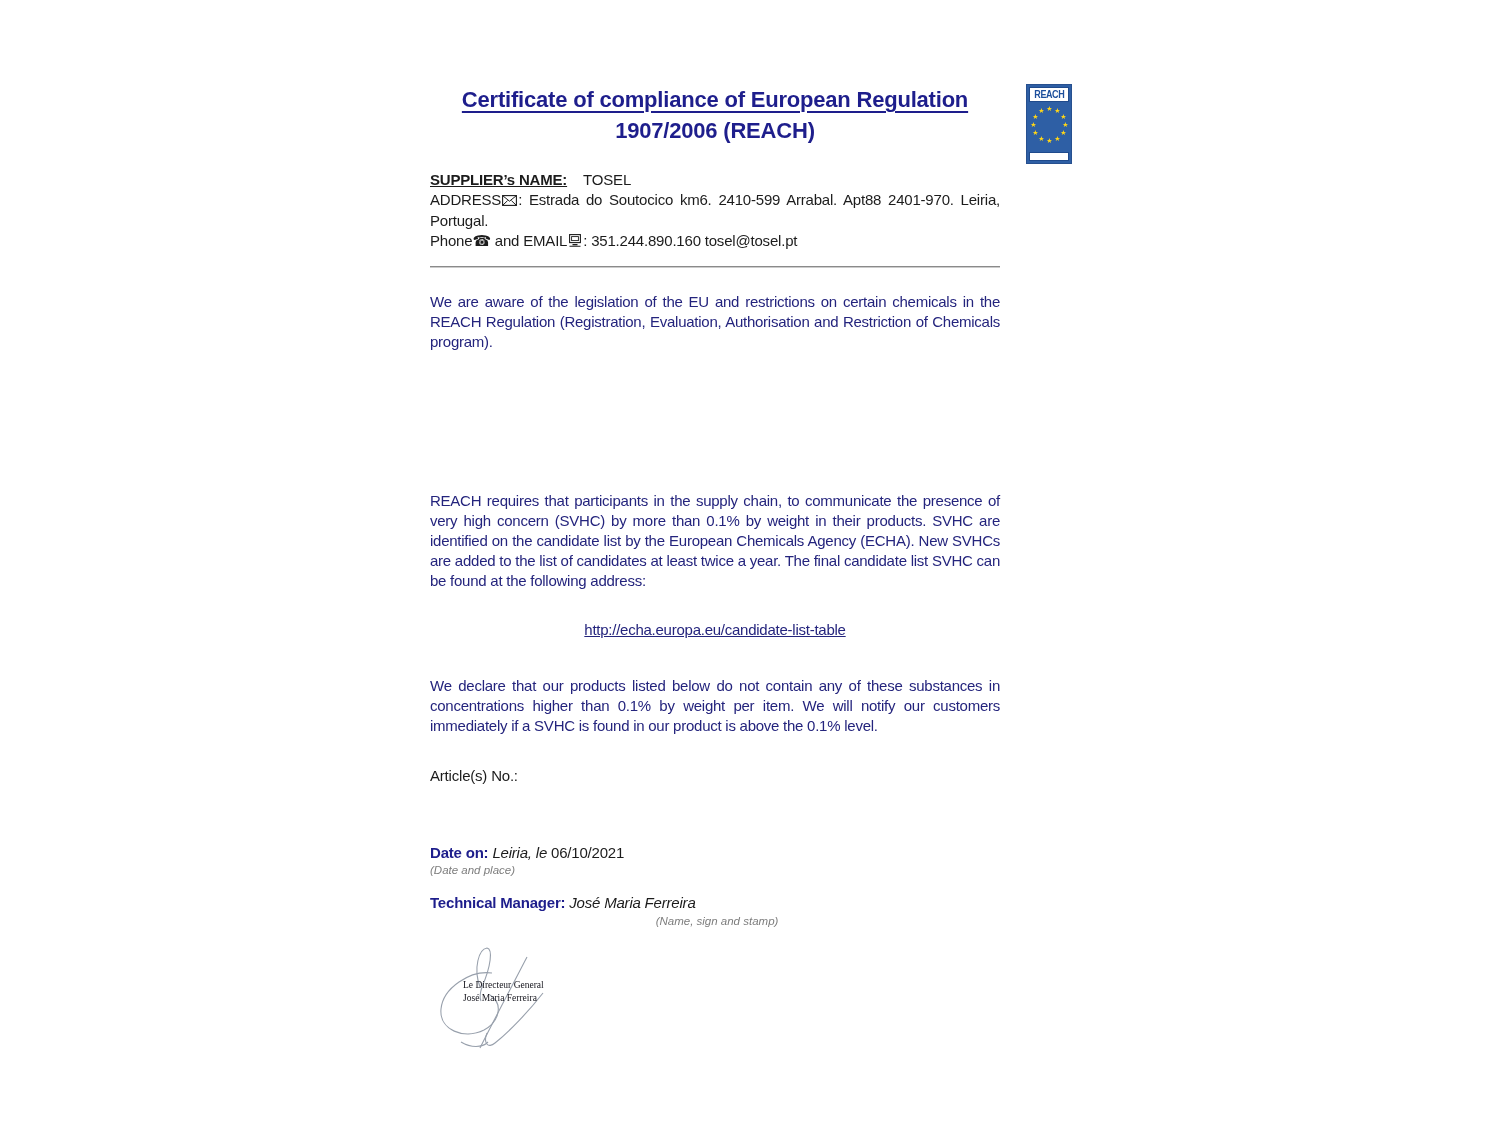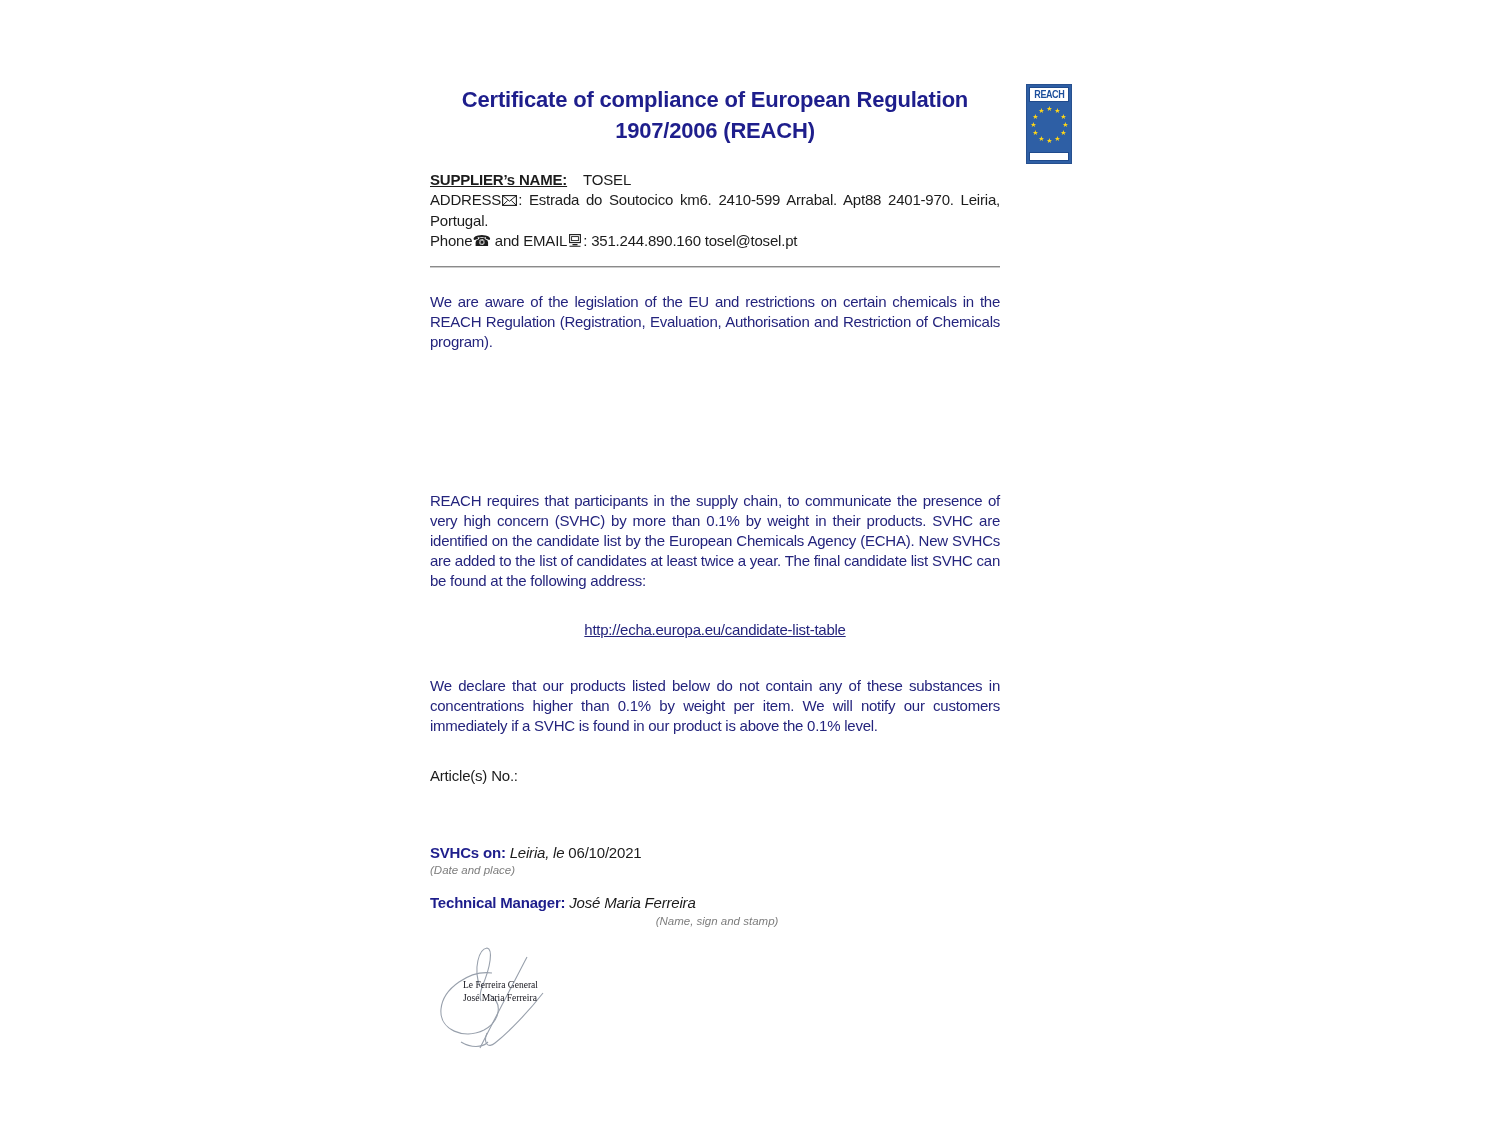--- a/index.html
+++ b/index.html
@@ -5,21 +5,21 @@
   * { margin:0; padding:0; box-sizing:border-box; }
   html,body { background:#ffffff; }
   body { width:1500px; height:1125px; font-family:"Liberation Sans", sans-serif; }
   .page { position:relative; width:1500px; height:1125px; background:#fff; overflow:hidden; }
 
   
   .title-block { position:absolute; left:430px; top:84px; width:570px;
     display:flex; flex-direction:column; align-items:center; }
   .title-line { white-space:nowrap; color:#1e1e8c; font-weight:bold; font-size:22px;
     line-height:31px; letter-spacing:-0.2px; }
-  .title-line.u { text-decoration-thickness:2px; text-underline-offset:4px; }
+  .title-line.u { text-decoration:underline; text-decoration-thickness:2px; text-underline-offset:4px; }
 
   
   .reach-logo { position:absolute; left:1026px; top:84px; width:46px; height:80px;
     background:#2e5fa5; border:1px solid #27508f; padding:2px; }
   .logo-band { background:#ffffff; border:1px solid #1f4a8c; color:#1d4f9c;
     text-align:center; overflow:hidden; }
   .logo-band.top { height:15px; font-weight:bold; font-size:11px; line-height:13px;
     letter-spacing:-0.5px; transform-origin:center; }
   .logo-band.top span { display:inline-block; transform:scaleX(0.82); }
   .logo-band.bottom { position:absolute; left:2px; right:2px; bottom:2px; height:9px; }
@@ -113,21 +113,21 @@
 
   <div class="col link-line" style="top:621px">
     <a>http://echa.europa.eu/candidate-list-table</a>
   </div>
 
   <div class="col body-txt" style="top:676px">We declare that our products listed below do not contain any of these substances in concentrations higher than 0.1% by weight per item. We will notify our customers immediately if a SVHC is found in our product is above the 0.1% level.</div>
 
   <div class="col black-txt" style="top:766px">Article(s) No.:</div>
 
   <div class="col black-txt" style="top:843px">
-    <span class="navy-bold">SVHCs on:</span>
+    <span class="navy-bold">Date on:</span>
     <span class="ital">Leiria, le</span>
     <span>06/10/2021</span>
   </div>
   <div class="col note" style="top:864px">(Date and place)</div>
 
   <div class="col black-txt" style="top:893px">
     <span class="navy-bold">Technical Manager:</span>
     <span class="ital">José Maria Ferreira</span>
   </div>
   <div class="col note indent2" style="top:915px">(Name, sign and stamp)</div>
@@ -136,18 +136,18 @@
     <svg class="sig-svg" width="150" height="120" viewBox="0 0 150 120">
       <g fill="none" stroke="#98a0ac" stroke-width="1.1">
         <path d="M62,30 C40,27 13,45 11,66 C9,87 34,97 54,87 C69,79 74,61 60,52"></path>
         <path d="M50,44 C43,25 49,6 57,5 C63,6 61,23 52,44 C50,50 49,54 51,58"></path>
         <path d="M97,14 C83,41 66,73 50,105"></path>
         <path d="M113,50 C99,68 79,89 65,100 C58,106 53,100 57,90"></path>
         <path d="M31,99 C41,105 52,105 58,99"></path>
       </g>
     </svg>
     <div class="sig-text">
-      <div>Le Ferreira General</div>
+      <div>Le Directeur General</div>
       <div>José Maria Ferreira</div>
     </div>
   </div>
 
 </div>
 
 </body></html>

